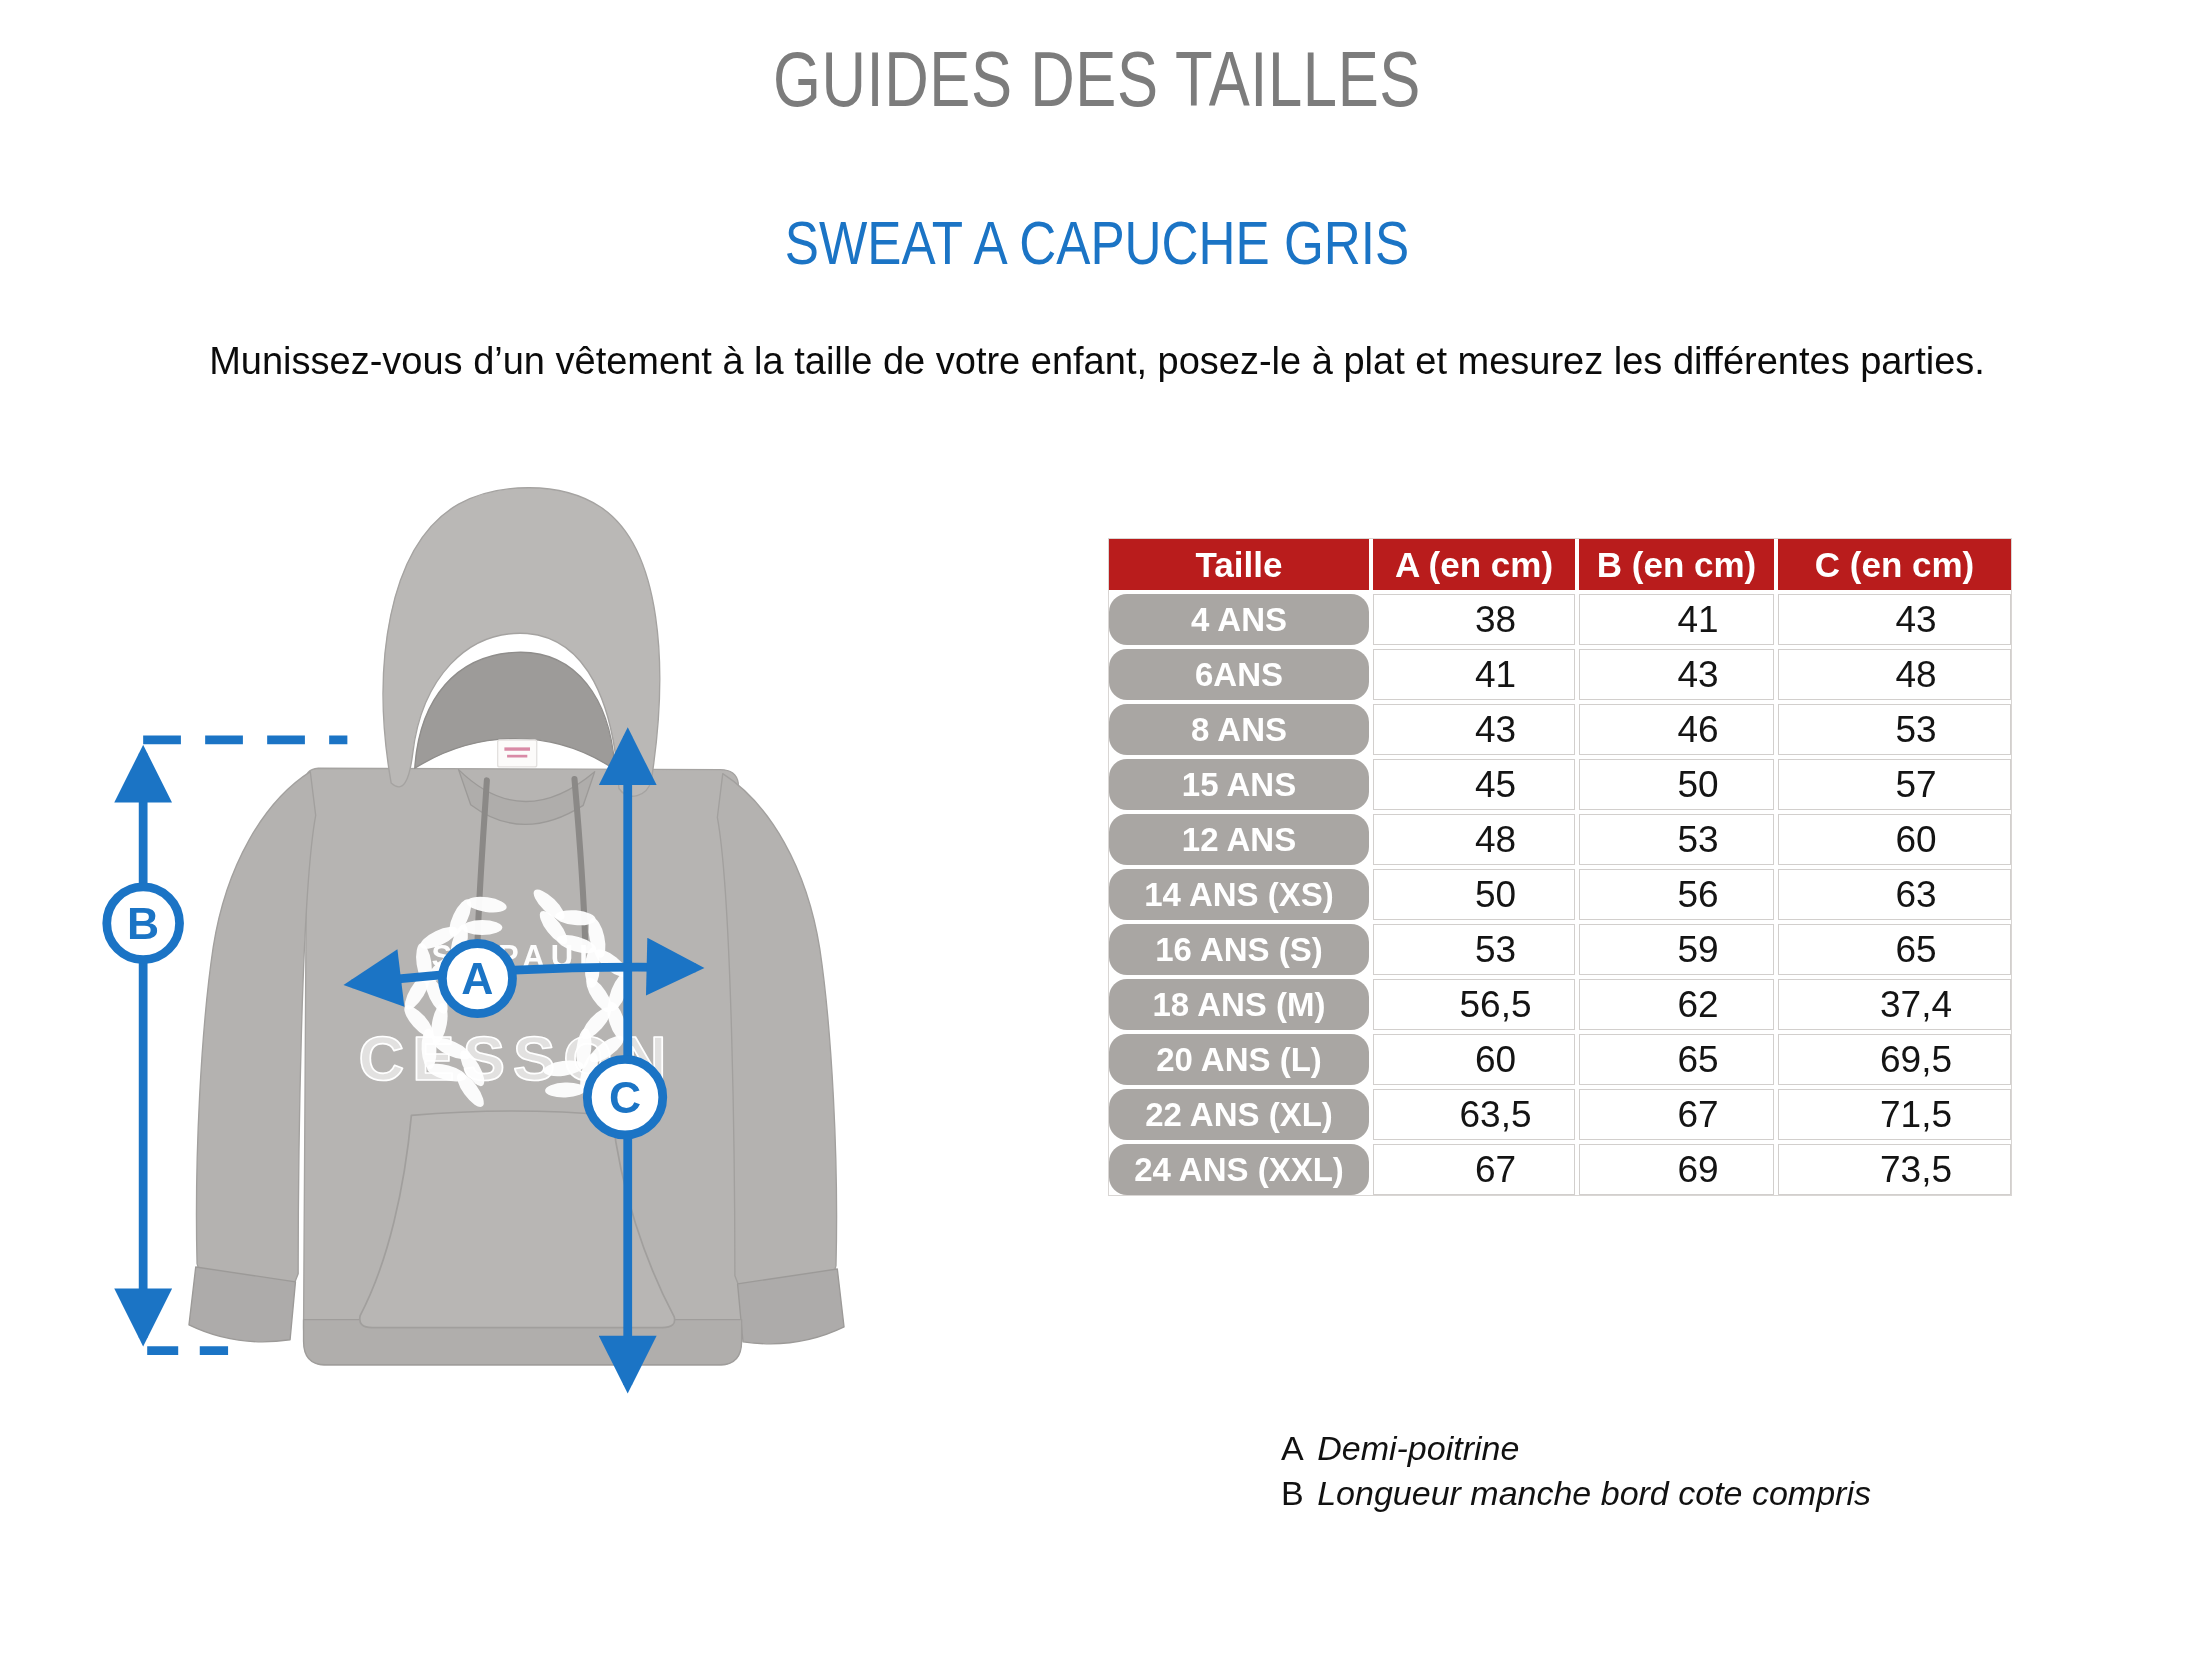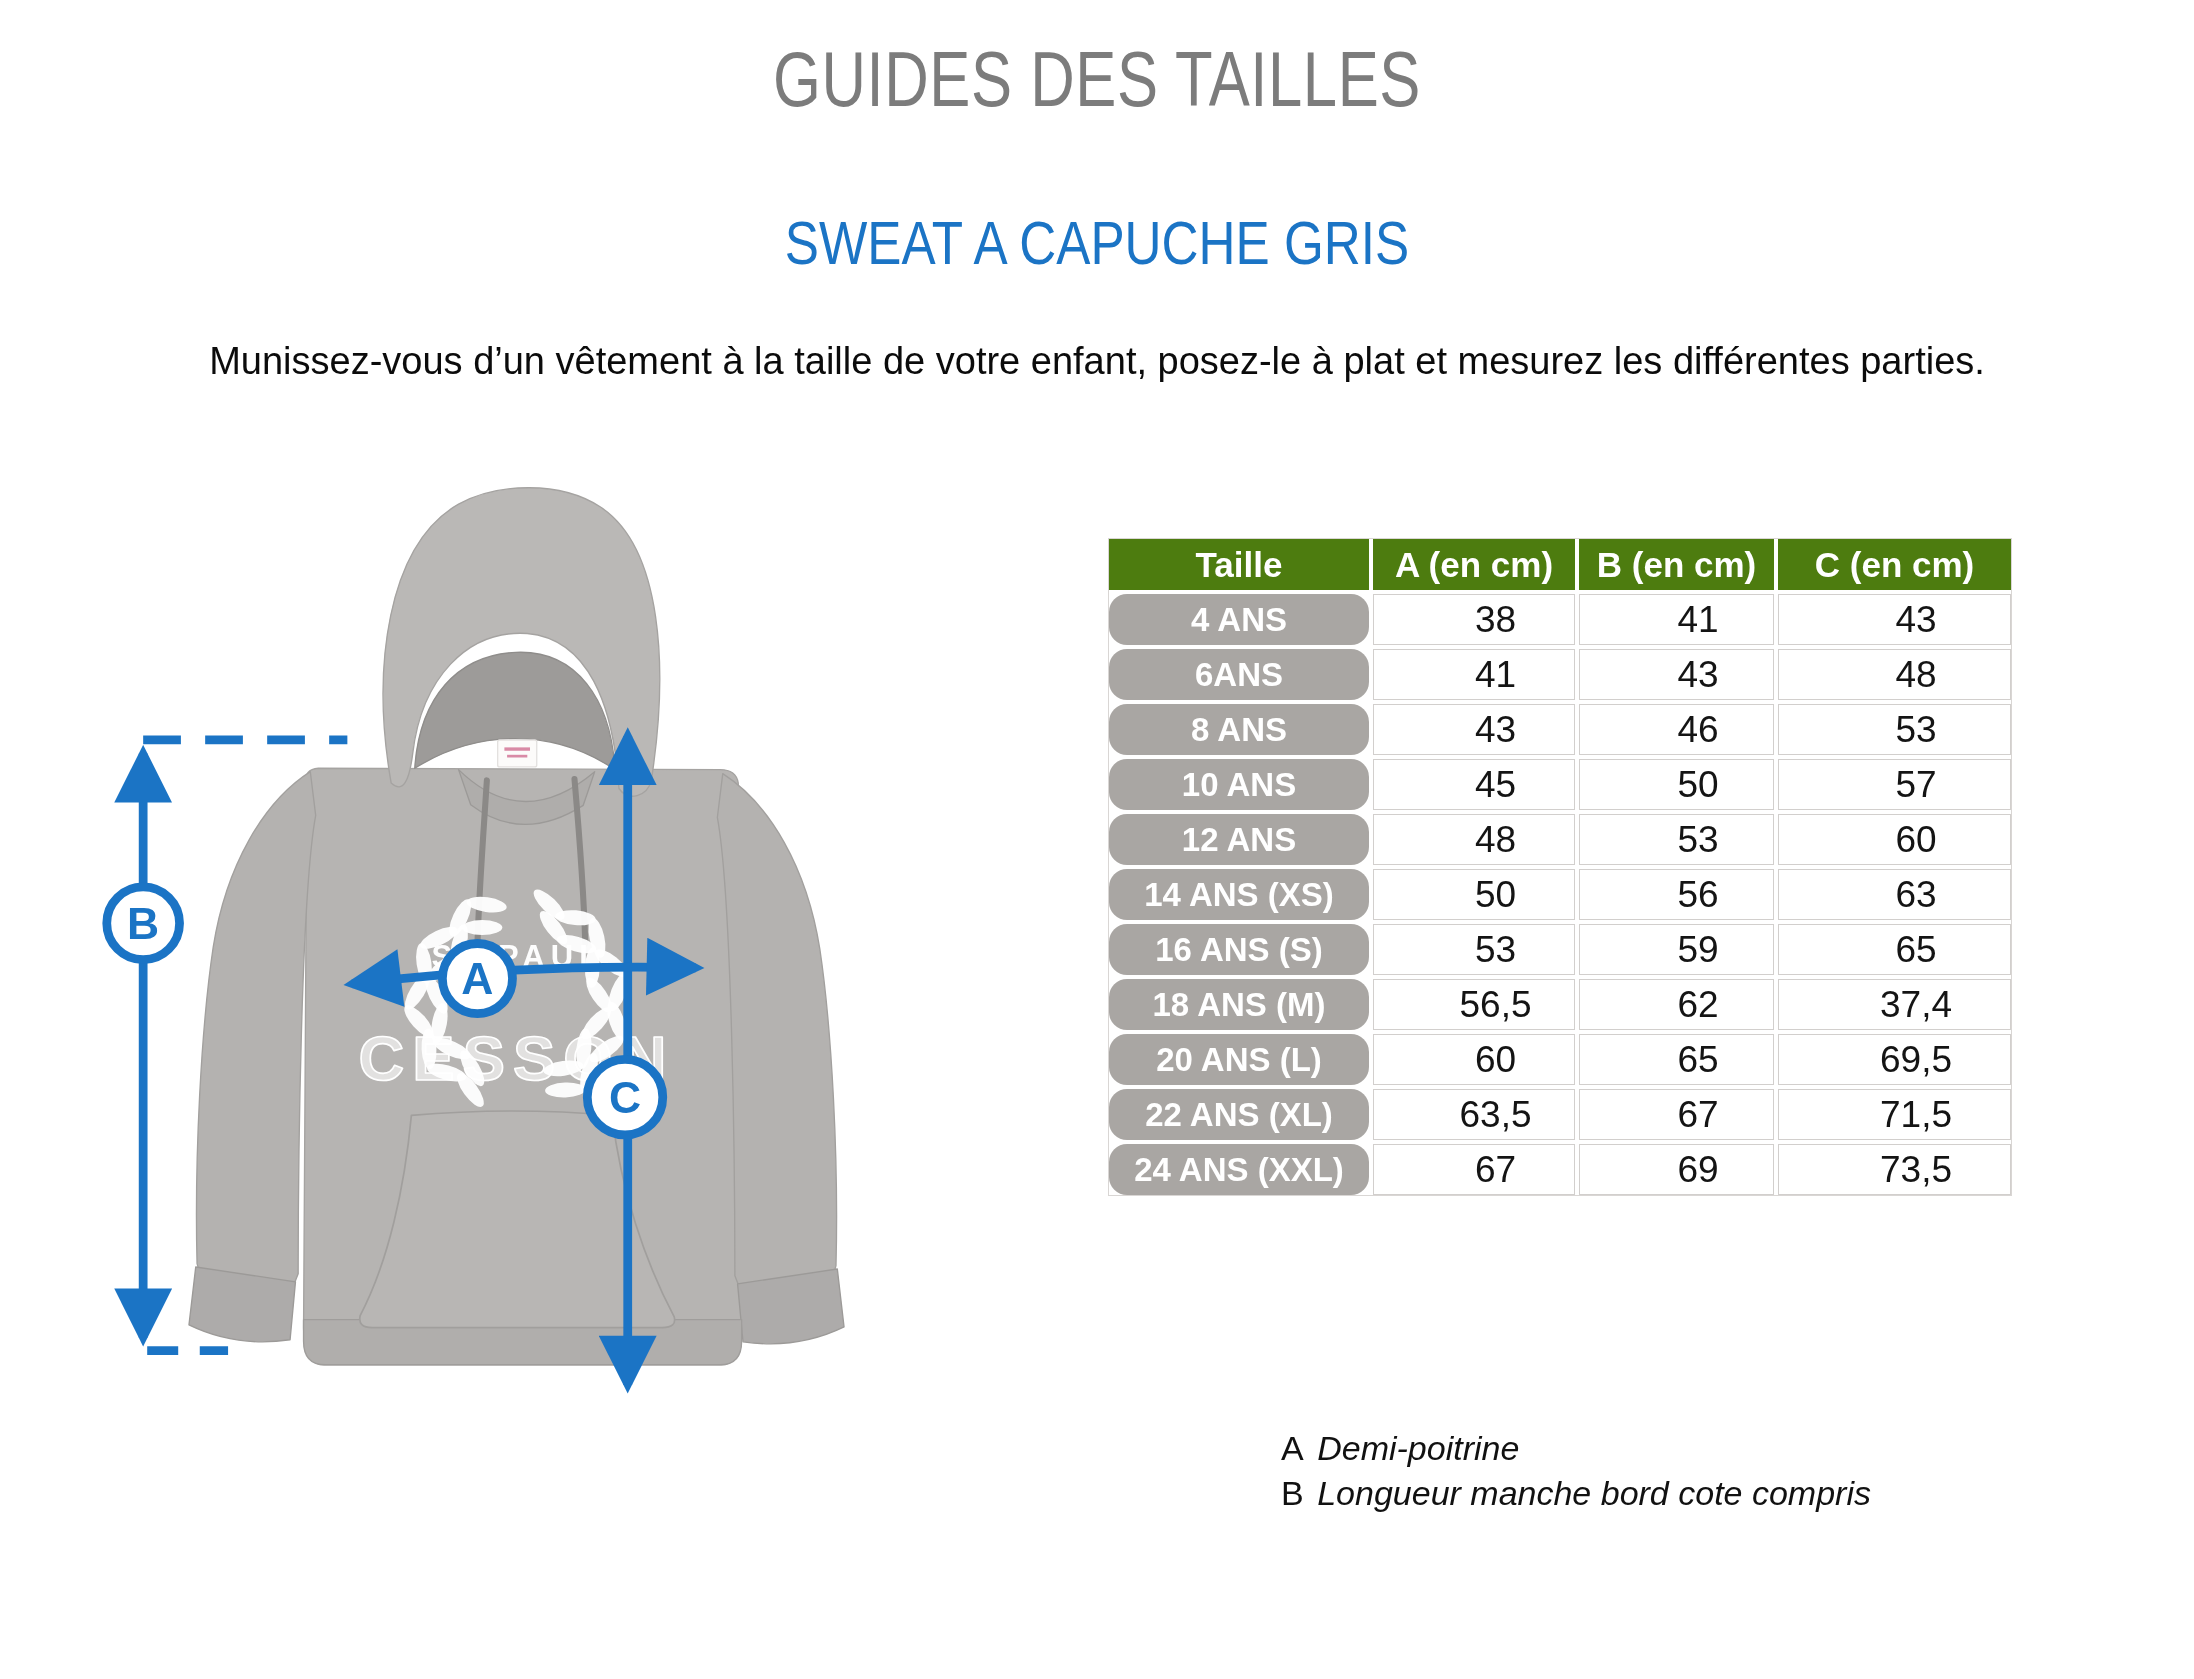--- a/index.html
+++ b/index.html
@@ -12,21 +12,21 @@
   #page-subtitle{top:208px; font-size:61px; color:#1b74c5; transform:scaleX(0.84);}
   #intro{top:332px; font-size:38px; color:#0b0b0b; line-height:58px;}
 
   
   #size-table{
     position:absolute; left:1109px; top:539px;
     display:grid; grid-template-columns:260px 202px 195px 233px;
     gap:4px; grid-auto-rows:51px; background:#ffffff; outline:1.3px solid #d9d6d4;
   }
   #size-table .cell{display:flex; align-items:center; justify-content:center; box-sizing:border-box;}
-  #size-table .th{background:#4d7c0f; color:#ffffff; font-weight:bold; font-size:35px;}
+  #size-table .th{background:#b91c1c; color:#ffffff; font-weight:bold; font-size:35px;}
   #size-table .tl{background:#a9a6a3; color:#ffffff; font-weight:bold; font-size:33px; white-space:nowrap;border-radius:18px;}
   #size-table .tv{background:#ffffff; color:#141414; font-size:37px; border:0.7px solid #d2cfcd;padding-left:43px;}
 
   
   #legend{position:absolute; left:1281px; top:1428px; font-size:34px; color:#111; line-height:40px;}
   #legend .legend-line{margin-bottom:5.4px; white-space:nowrap;}
   #legend .ltr{font-style:normal; margin-right:13.5px;}
   #legend .dsc{font-style:italic;}
 
   
@@ -146,21 +146,21 @@
       <div class="cell tv">41</div>
       <div class="cell tv">43</div>
       <div class="cell tl">6ANS</div>
       <div class="cell tv">41</div>
       <div class="cell tv">43</div>
       <div class="cell tv">48</div>
       <div class="cell tl">8 ANS</div>
       <div class="cell tv">43</div>
       <div class="cell tv">46</div>
       <div class="cell tv">53</div>
-      <div class="cell tl">10 ANS</div>
+      <div class="cell tl">15 ANS</div>
       <div class="cell tv">45</div>
       <div class="cell tv">50</div>
       <div class="cell tv">57</div>
       <div class="cell tl">12 ANS</div>
       <div class="cell tv">48</div>
       <div class="cell tv">53</div>
       <div class="cell tv">60</div>
       <div class="cell tl">14 ANS (XS)</div>
       <div class="cell tv">50</div>
       <div class="cell tv">56</div>

